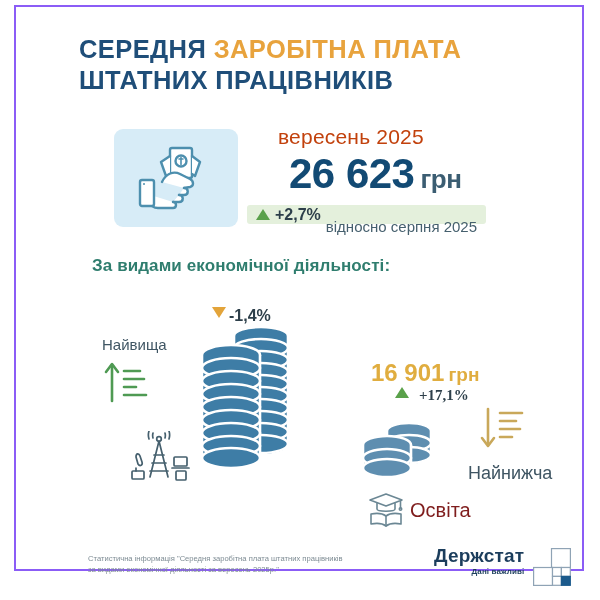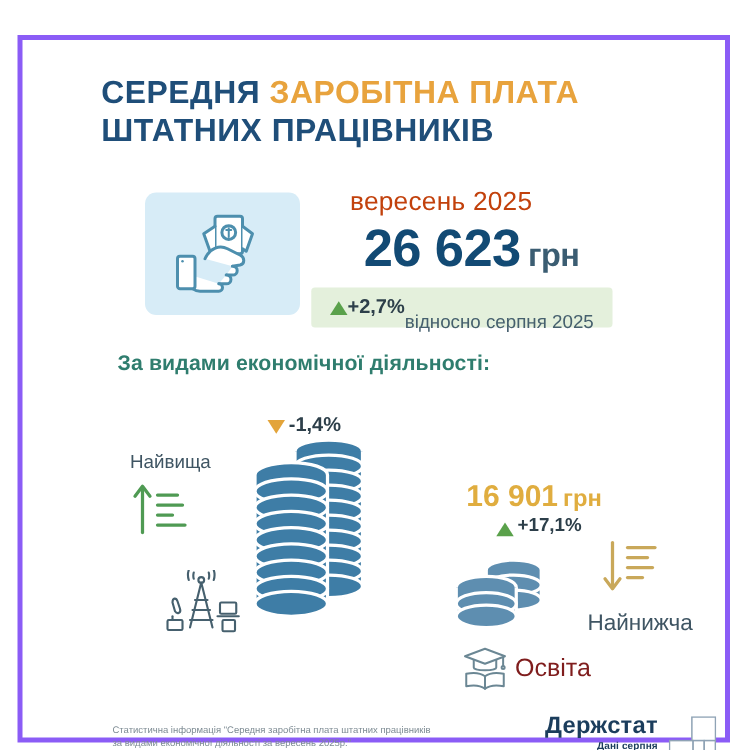--- a/index.html
+++ b/index.html
@@ -3,23 +3,23 @@
 <meta charset="utf-8">
 <style>
   html,body{margin:0;padding:0;}
   body{
     width:600px;height:600px;
     background:#ffffff;
     font-family:"Liberation Sans","DejaVu Sans",sans-serif;
     overflow:hidden;
   }
   .frame{
-    position:absolute;left:14px;top:28px;
+    position:absolute;left:14px;top:5px;
     width:570px;height:566px;
-    border:4px solid #8b5cf6;
+    border:2px solid #8b5cf6;
     background:#ffffff;
     box-sizing:border-box;
   }
 
   
   .title{
     position:absolute;left:63px;top:27px;width:500px;
     font-size:25.5px;font-weight:bold;letter-spacing:.4px;line-height:31px;
     color:#1f4e79;
   }
@@ -39,44 +39,44 @@
   }
   .hero-value{
     position:absolute;left:258px;top:143px;
     font-size:42px;font-weight:bold;color:#124a74;letter-spacing:-.5px;
     white-space:nowrap;
     margin-left:15px;
   }
   .hero-value .unit{font-size:26px;font-weight:bold;color:#3b5d72;margin-left:6px;}
 
   .hero-badge{
-    position:absolute;left:231px;top:198px;height:32px;
+    position:absolute;left:231px;top:198px;height:19px;
     background:#e4f0dc;border-radius:3px;
-    display:flex;align-items:center;padding:0 15px;
+    display:flex;align-items:center;padding:0 9px;gap:5px;
     white-space:nowrap;
   }
   .tri-up{width:0;height:0;border-left:7px solid transparent;border-right:7px solid transparent;border-bottom:11px solid #5aa14b;display:inline-block;}
   .tri-down{width:0;height:0;border-left:7px solid transparent;border-right:7px solid transparent;border-top:11px solid #e3a43a;display:inline-block;}
   .hero-badge .pct{font-size:16px;font-weight:bold;color:#2d3f4a;}
   .hero-badge .txt{font-size:15px;color:#46606e;margin-top:23px;}
 
   
   .section-head{
     position:absolute;left:76px;top:249px;
     font-size:17px;font-weight:bold;color:#2f7d6e;letter-spacing:.1px;
   }
 
   
   .high-value{
     position:absolute;left:190px;top:272px;
     font-size:26px;font-weight:bold;color:#57a94c;white-space:nowrap;
   }
   .high-value .unit{font-size:21px;font-weight:bold;color:#57a94c;margin-left:4px;}
   .high-delta{
-    position:absolute;left:196px;top:300px;display:flex;align-items:center;gap:3px;
+    position:absolute;left:196px;top:300px;display:flex;gap:3px;
   }
   .high-delta .pct{font-size:16px;font-weight:bold;color:#2d3f4a;}
 
   .label-highest{
     position:absolute;left:86px;top:329px;
     font-size:15px;color:#3f5563;
   }
   .arrow-up-ico{position:absolute;left:86px;top:350px;}
   .arrow-down-ico{position:absolute;left:462px;top:398px;}
   .label-lowest{
@@ -87,21 +87,21 @@
   .coins-tall{position:absolute;left:183px;top:320px;}
   .coins-short{position:absolute;left:345px;top:412px;}
 
   
   .low-value{
     position:absolute;left:355px;top:352px;
     font-size:24px;font-weight:bold;color:#e0ad3f;white-space:nowrap;
   }
   .low-value .unit{font-size:19px;font-weight:bold;color:#e0ad3f;margin-left:4px;}
   .low-delta{
-    position:absolute;left:379px;top:380px;display:flex;align-items:flex-end;gap:3px;
+    position:absolute;left:379px;top:380px;display:flex;align-items:flex-start;gap:10px;font-family:Liberation Serif, serif;
   }
   .low-delta .pct{font-size:15px;font-weight:bold;color:#2d3f4a;}
 
   
   .telecom-ico{position:absolute;left:112px;top:424px;}
   .cat-telecom{
     position:absolute;left:112px;top:486px;
     font-size:15.5px;color:#3b4c57;line-height:21px;
   }
   .edu-ico{position:absolute;left:350px;top:484px;}
@@ -274,21 +274,21 @@
   <div class="cat-edu">Освіта</div>
 
   <div class="footnote">
     <div>Статистична інформація "Середня заробітна плата штатних працівників</div>
     <div>за видами економічної діяльності за вересень 2025р."</div>
   </div>
 
   <div class="logo-wrap">
     <div class="logo-text">
       <div class="logo-name">Держстат</div>
-      <div class="logo-tag">Дані серпня</div>
+      <div class="logo-tag">Дані важливі</div>
     </div>
     <div class="logo-mark">
       <svg width="38" height="38" viewBox="0 0 38 38" fill="none" stroke="#8fa3b5" stroke-width="1.2">
         <rect x="18.5" y="0.6" width="18.9" height="18.9" fill="#ffffff"></rect>
         <rect x="0.6" y="19.5" width="18.9" height="17.9" fill="#ffffff"></rect>
         <rect x="19.5" y="19.5" width="8.9" height="8.9" fill="#ffffff"></rect>
         <rect x="28.4" y="19.5" width="8.9" height="8.9" fill="#ffffff"></rect>
         <rect x="19.5" y="28.4" width="8.9" height="8.9" fill="#ffffff"></rect>
         <rect x="28.4" y="28.4" width="8.9" height="8.9" fill="#1b5a8c" stroke="#1b5a8c"></rect>
       </svg>

